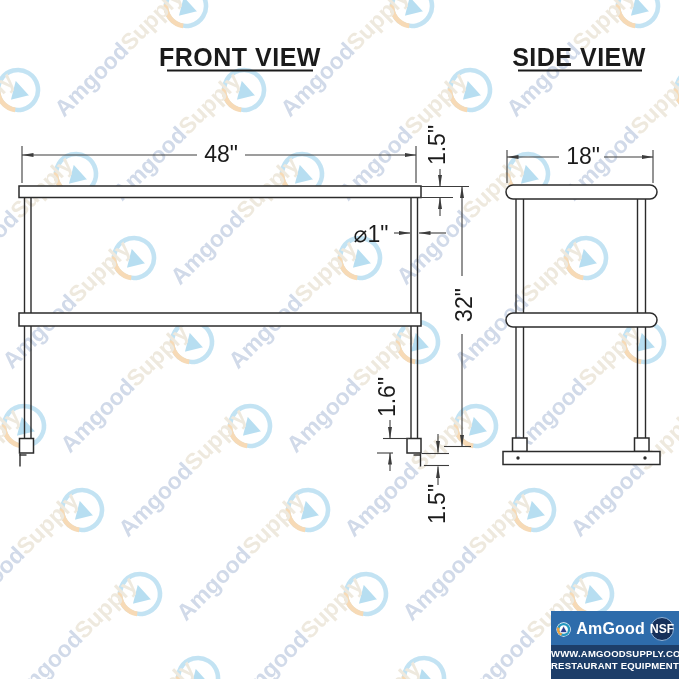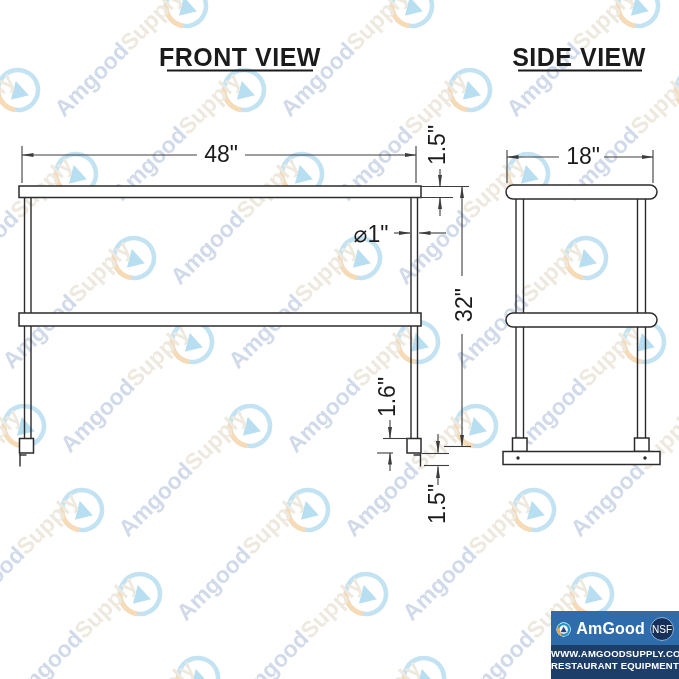--- a/index.html
+++ b/index.html
@@ -10,21 +10,21 @@
   .obj line{stroke-width:1.4;}
   .obj rect{stroke-width:1.5;fill:#ffffff;}
   .obj circle{stroke:none;}
   .dim line{stroke-width:1.1;}
   .dimtext text{font-size:23px;}
   .title{font-size:25px;font-weight:bold;letter-spacing:.5px;}
   .badge{position:absolute;left:551px;top:611px;width:128px;height:68px;display:flex;flex-direction:column;}
   .badge-top{flex:1;display:flex;align-items:center;padding:2px 5px 0 5px;gap:5px;}
   .badge-brand{color:#ffffff;font-weight:bold;font-size:16px;letter-spacing:.2px;}
   .nsf{width:22px;height:22px;border-radius:50%;border:1px solid #8fb3d9;color:#ffffff;
-       font-size:10px;font-weight:normal;display:flex;align-items:center;justify-content:center;
+       font-size:12px;font-weight:bold;display:flex;align-items:center;justify-content:center;
        margin-left:auto;flex:0 0 auto;}
   .badge-footer{height:31px;color:#ffffff;text-align:center;font-weight:bold;font-size:9.5px;
        line-height:11.5px;padding-top:3px;letter-spacing:.2px;}
 </style>
 </head>
 <body>
 
 <div class="stage">
 
   <svg class="layer wm" width="679" height="679" viewBox="0 0 679 679" font-family="Liberation Sans, DejaVu Sans, sans-serif">

